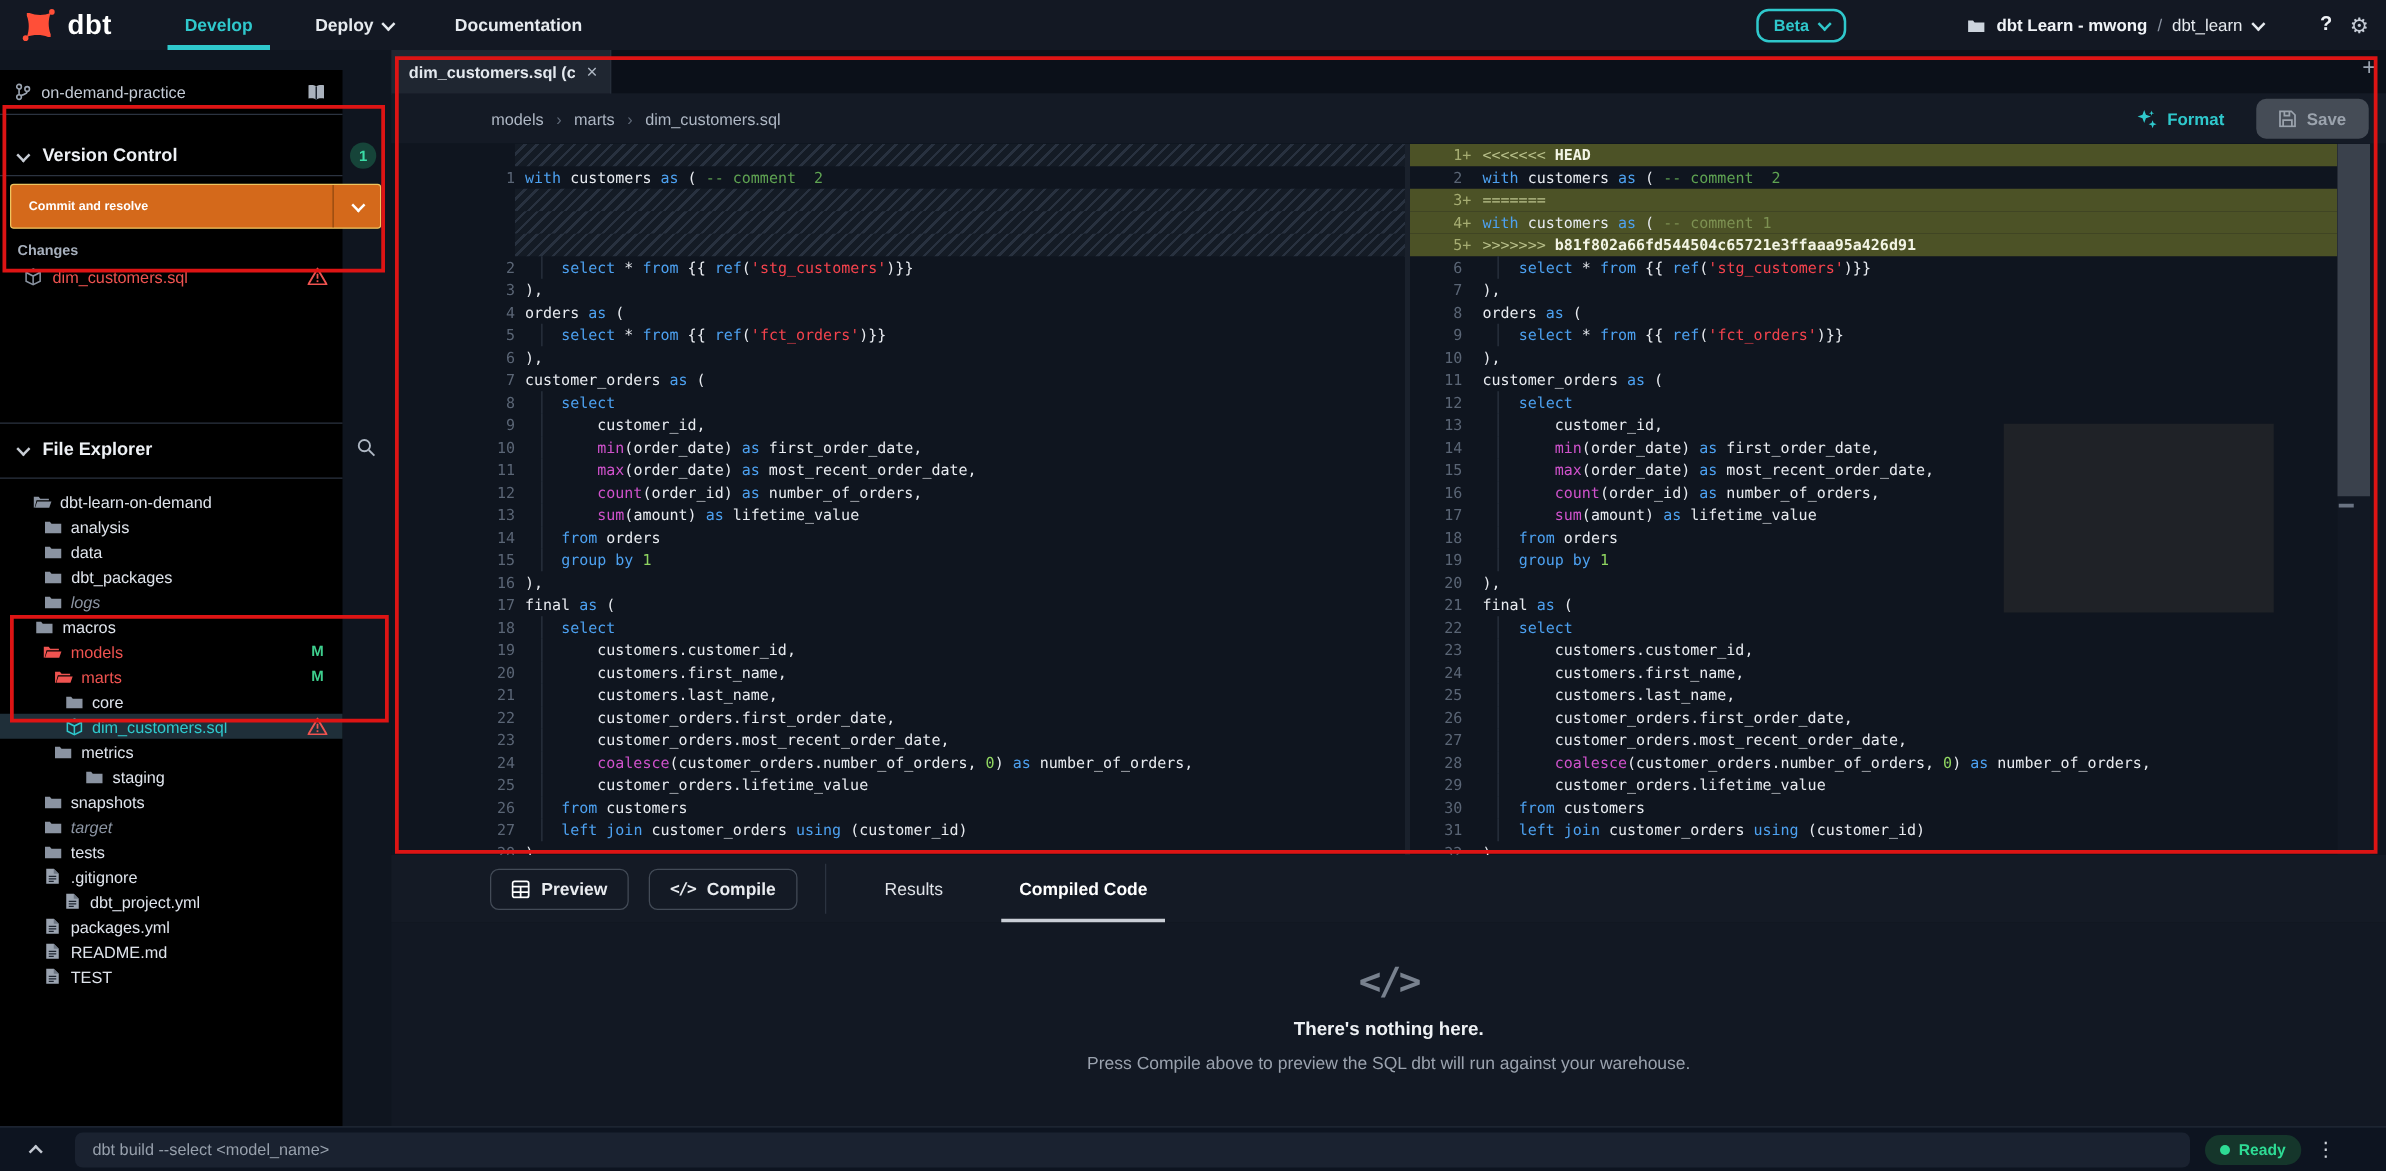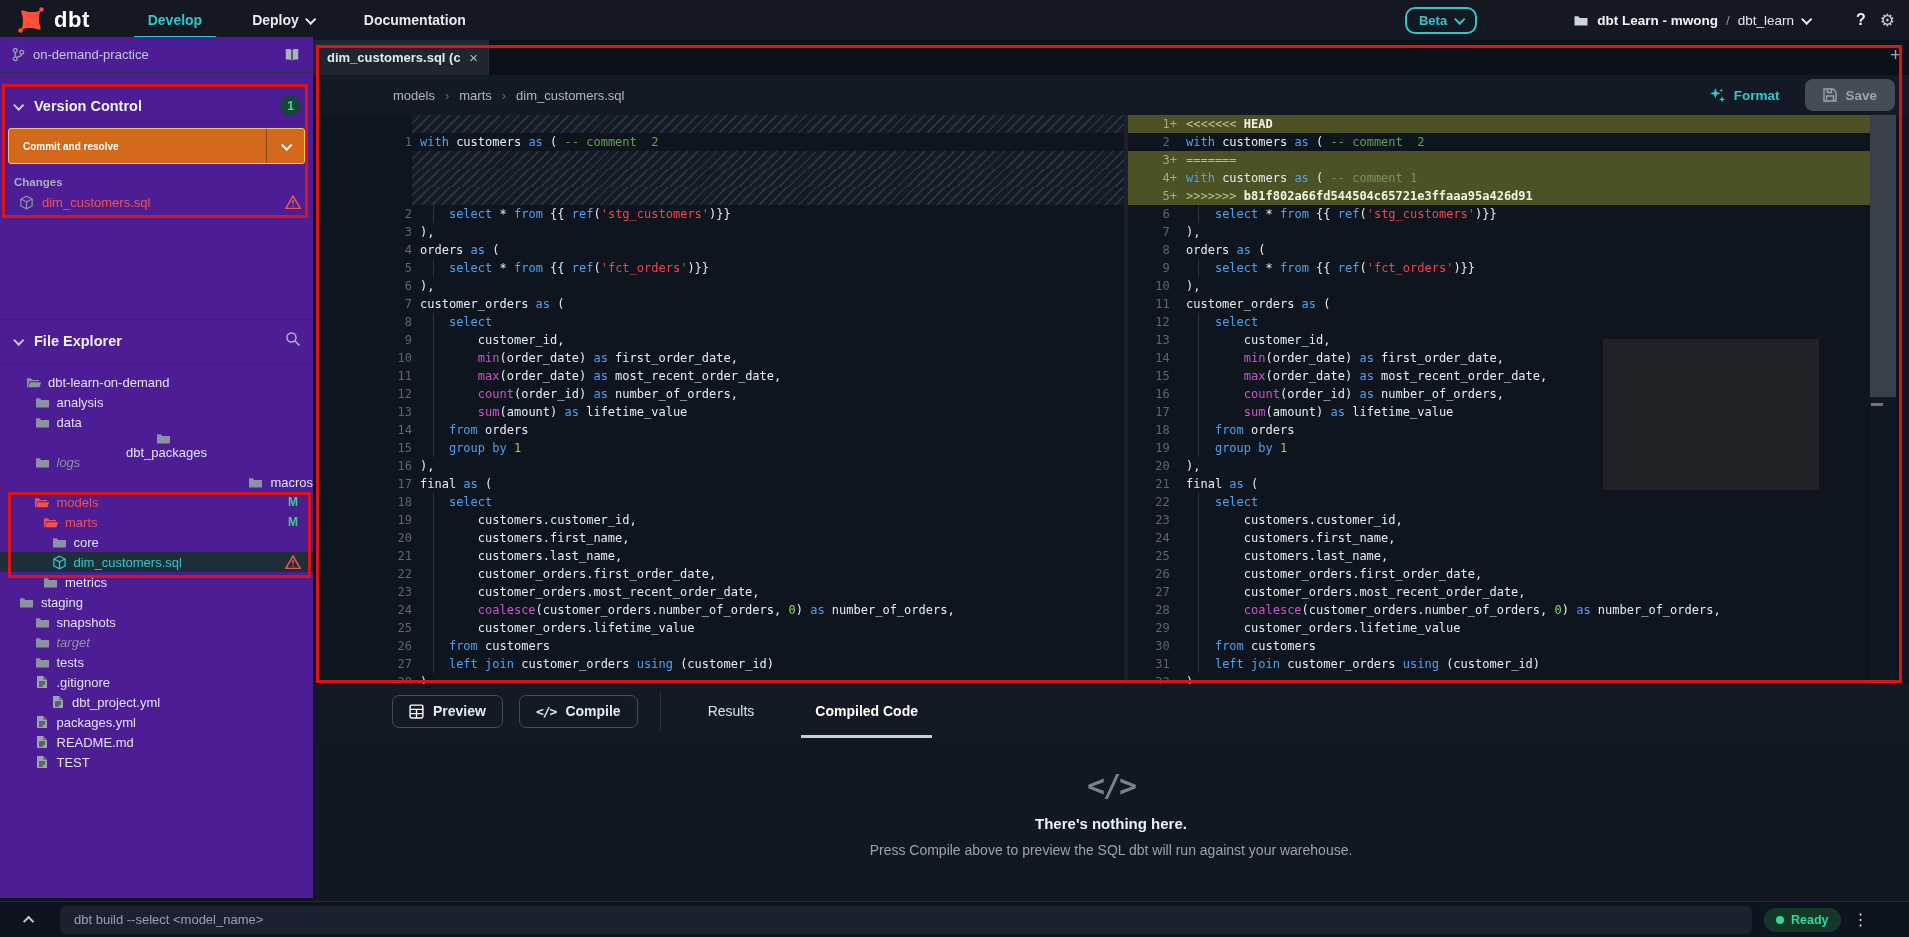--- a/index.html
+++ b/index.html
@@ -21,21 +21,21 @@
   .beta-chip{display:inline-flex;align-items:center;gap:8px;color:#2fc8cc;border:2px solid #2fc8cc;border-radius:10px;
     padding:4px 12px;font-size:13px;font-weight:bold;margin-right:96px;cursor:pointer;}
   .nav-folder{color:#cdd4dd;margin-right:8px;display:flex;}
   .account{font-size:13.5px;font-weight:bold;color:#f0f3f7;}
   .slash{color:#8b94a2;margin:0 8px;font-size:13.5px;}
   .project{display:inline-flex;align-items:center;gap:8px;font-size:13.5px;color:#e6eaef;cursor:pointer;}
   .help{font-size:16px;font-weight:bold;color:#eef1f5;margin-left:46px;cursor:pointer;}
   .gear{font-size:17px;color:#c6ccd6;margin-left:14px;margin-right:14px;cursor:pointer;}
 
   
-  .sidebar{position:absolute;left:0;top:37px;width:313px;height:861px;background:#4c1d95;}
+  .sidebar{position:absolute;left:0;top:56px;width:274px;height:861px;background:#000000;}
   .branchbar{height:35px;border-bottom:1px solid #2b3340;display:flex;align-items:center;padding:0 12px;color:#c3cad4;font-size:13px;}
   .branch-ic{color:#9aa3b0;margin-right:8px;display:flex;}
   .book-ic{margin-left:auto;color:#b6bec9;display:flex;cursor:pointer;}
   .vc-header,.fe-header{position:absolute;left:0;height:31px;display:flex;align-items:center;padding:0 14px;width:285px;}
   .sec-chev{color:#c7ccd4;margin-right:12px;}
   .sec-title{color:#eef1f5;font-size:14.5px;font-weight:bold;}
   .vc-header{top:53px;}
   .vc-badge{position:absolute;right:12px;top:5px;width:21px;height:21px;border-radius:50%;background:#164439;
     color:#3bdca6;font-size:12px;font-weight:bold;display:flex;align-items:center;justify-content:center;}
   .vc-div1{position:absolute;top:84px;left:0;width:100%;height:1px;background:#2b3340;}
@@ -268,37 +268,37 @@
           <span class="tlabel">analysis</span>
         </div>
         <div class="trow " style="padding-left: 33.5px;">
           <span class="tree-ic">
             <svg width="15" height="13" viewBox="0 0 16 14">
               <path d="M1 2.5h4.2l1.4 1.8H15v8.2H1z" fill="currentColor"></path>
             </svg>
           </span>
           <span class="tlabel">data</span>
         </div>
-        <div class="trow " style="padding-left: 14px; flex-direction: column;">
+        <div class="trow " style="padding-left: 34px;">
           <span class="tree-ic">
             <svg width="15" height="13" viewBox="0 0 16 14">
               <path d="M1 2.5h4.2l1.4 1.8H15v8.2H1z" fill="currentColor"></path>
             </svg>
           </span>
           <span class="tlabel">dbt_packages</span>
         </div>
         <div class="trow dim" style="padding-left: 33.5px;">
           <span class="tree-ic">
             <svg width="15" height="13" viewBox="0 0 16 14">
               <path d="M1 2.5h4.2l1.4 1.8H15v8.2H1z" fill="currentColor"></path>
             </svg>
           </span>
           <span class="tlabel">logs</span>
         </div>
-        <div class="trow " style="padding-left: 39px; justify-content: flex-end;">
+        <div class="trow " style="padding-left: 27px;">
           <span class="tree-ic">
             <svg width="15" height="13" viewBox="0 0 16 14">
               <path d="M1 2.5h4.2l1.4 1.8H15v8.2H1z" fill="currentColor"></path>
             </svg>
           </span>
           <span class="tlabel">macros</span>
         </div>
         <div class="trow red" style="padding-left: 33.5px;">
           <span class="tree-ic">
             <svg width="16" height="13" viewBox="0 0 17 14">
@@ -344,21 +344,21 @@
           </span>
         </div>
         <div class="trow " style="padding-left: 42px;">
           <span class="tree-ic">
             <svg width="15" height="13" viewBox="0 0 16 14">
               <path d="M1 2.5h4.2l1.4 1.8H15v8.2H1z" fill="currentColor"></path>
             </svg>
           </span>
           <span class="tlabel">metrics</span>
         </div>
-        <div class="trow " style="padding-left: 18px;">
+        <div class="trow " style="padding-left: 67px;">
           <span class="tree-ic">
             <svg width="15" height="13" viewBox="0 0 16 14">
               <path d="M1 2.5h4.2l1.4 1.8H15v8.2H1z" fill="currentColor"></path>
             </svg>
           </span>
           <span class="tlabel">staging</span>
         </div>
         <div class="trow " style="padding-left: 33.5px;">
           <span class="tree-ic">
             <svg width="15" height="13" viewBox="0 0 16 14">

